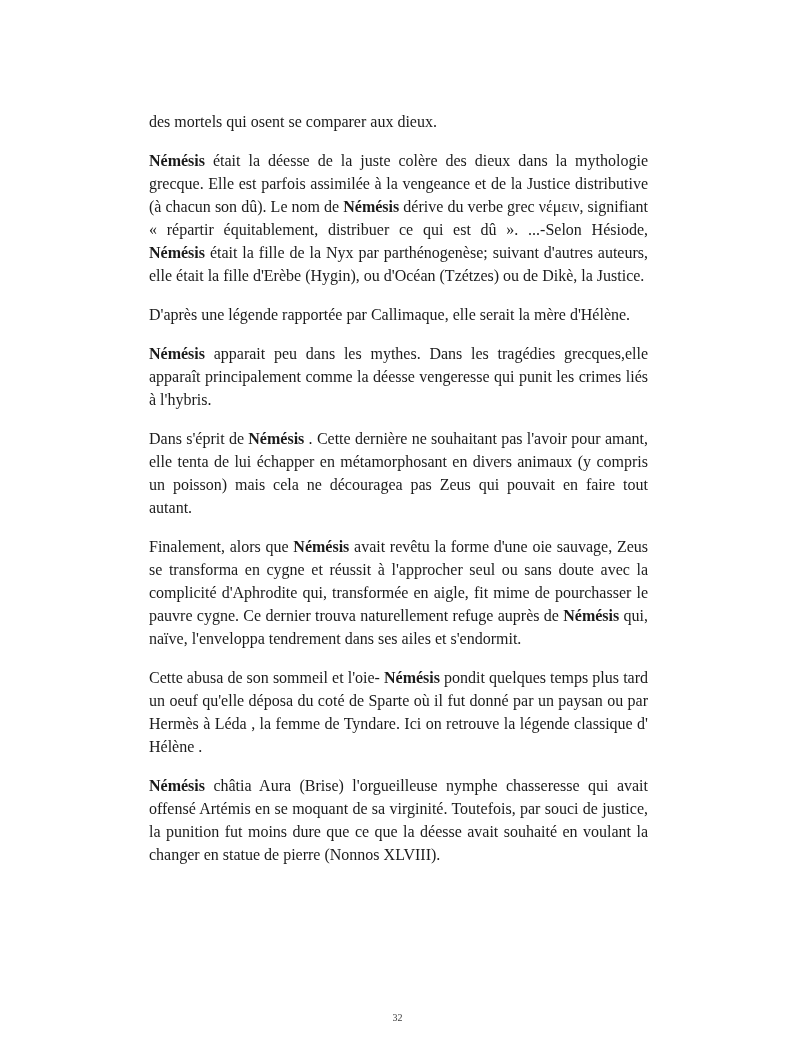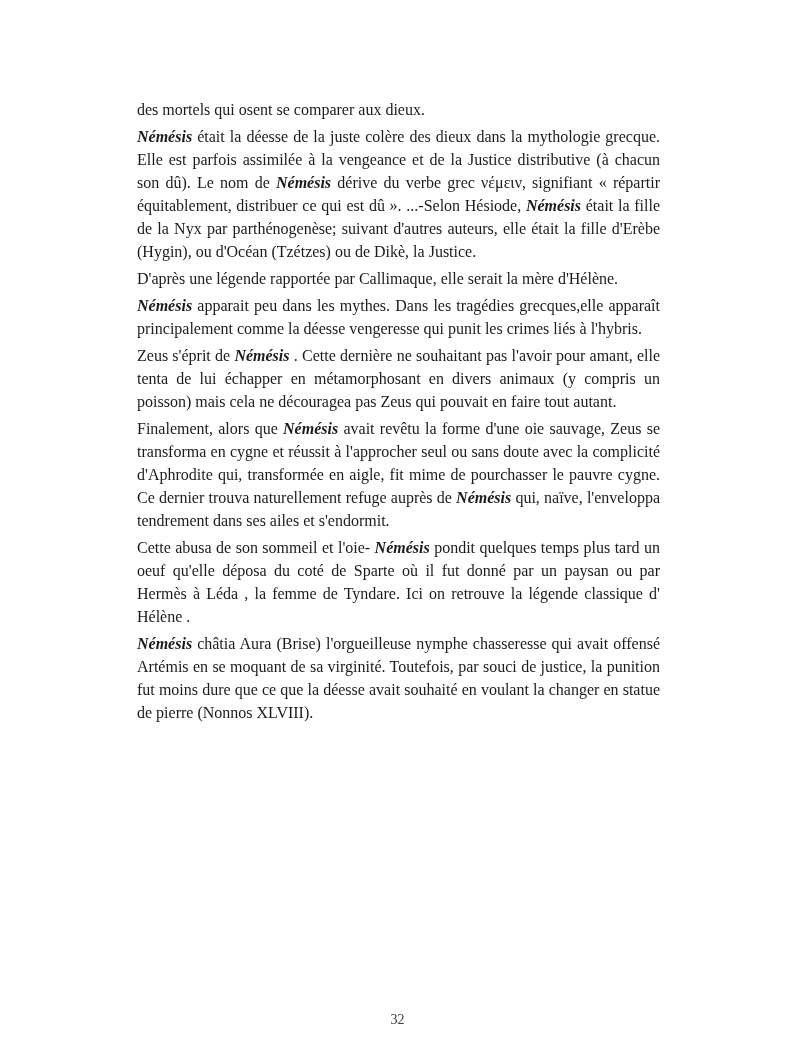--- a/index.html
+++ b/index.html
@@ -19,45 +19,44 @@
     position: absolute;
     left: 133px;
     top: 94px;
     width: 531px;
     font-size: 16px;
     line-height: 23px;
     text-align: justify;
     color: #1b1b1b;
   }
   .text-block p {
-    margin: 4px;
+    margin: 16px;
     padding: 0;
   }
   .nem {
     font-weight: bold;
-    font-style: italic;
   }
   .page-footer {
     position: absolute;
     left: 0;
     top: 1012px;
     width: 100%;
     text-align: center;
-    font-size: 14px;
+    font-size: 10px;
     color: #3c3c3c;
   }
 </style>
 </head>
 <body>
 
 <div class="page">
   <div class="text-block">
     <p><span>des mortels qui osent se comparer aux dieux.</span></p>
     <p><span class="nem">Némésis</span><span> était la déesse de la juste colère des dieux dans la mythologie grecque. Elle est parfois assimilée à la vengeance et de la Justice distributive (à chacun son dû). Le nom de </span><span class="nem">Némésis</span><span> dérive du verbe grec νέμειν, signifiant « répartir équitablement, distribuer ce qui est dû ». ...-Selon Hésiode, </span><span class="nem">Némésis</span><span> était la fille de la Nyx par parthénogenèse; suivant d'autres auteurs, elle était la fille d'Erèbe (Hygin), ou d'Océan (Tzétzes) ou de Dikè, la Justice.</span></p>
     <p><span>D'après une légende rapportée par Callimaque, elle serait la mère d'Hélène.</span></p>
     <p><span class="nem">Némésis</span><span> apparait peu dans les mythes. Dans les tragédies grecques,elle apparaît principalement comme la déesse vengeresse qui punit les crimes liés à l'hybris.</span></p>
-    <p><span>Zeus s'éprit de </span><span class="nem">Némésis</span><span> . Cette dernière ne souhaitant pas l'avoir pour amant, elle tenta de lui échapper en métamorphosant en divers animaux (y compris un poisson) mais cela ne découragea pas Zeus qui pouvait en faire tout autant.</span></p>
+    <p><span>Dans s'éprit de </span><span class="nem">Némésis</span><span> . Cette dernière ne souhaitant pas l'avoir pour amant, elle tenta de lui échapper en métamorphosant en divers animaux (y compris un poisson) mais cela ne découragea pas Zeus qui pouvait en faire tout autant.</span></p>
     <p><span>Finalement, alors que </span><span class="nem">Némésis</span><span> avait revêtu la forme d'une oie sauvage, Zeus se transforma en cygne et réussit à l'approcher seul ou sans doute avec la complicité d'Aphrodite qui, transformée en aigle, fit mime de pourchasser le pauvre cygne. Ce dernier trouva naturellement refuge auprès de </span><span class="nem">Némésis</span><span> qui, naïve, l'enveloppa tendrement dans ses ailes et s'endormit.</span></p>
     <p><span>Cette abusa de son sommeil et l'oie- </span><span class="nem">Némésis</span><span> pondit quelques temps plus tard un oeuf qu'elle déposa du coté de Sparte où il fut donné par un paysan ou par Hermès à Léda , la femme de Tyndare. Ici on retrouve la légende classique d' Hélène .</span></p>
     <p><span class="nem">Némésis</span><span> châtia Aura (Brise) l'orgueilleuse nymphe chasseresse qui avait offensé Artémis en se moquant de sa virginité. Toutefois, par souci de justice, la punition fut moins dure que ce que la déesse avait souhaité en voulant la changer en statue de pierre (Nonnos XLVIII).</span></p>
   </div>
   <div class="page-footer">32</div>
 </div>
 
 </body></html>

